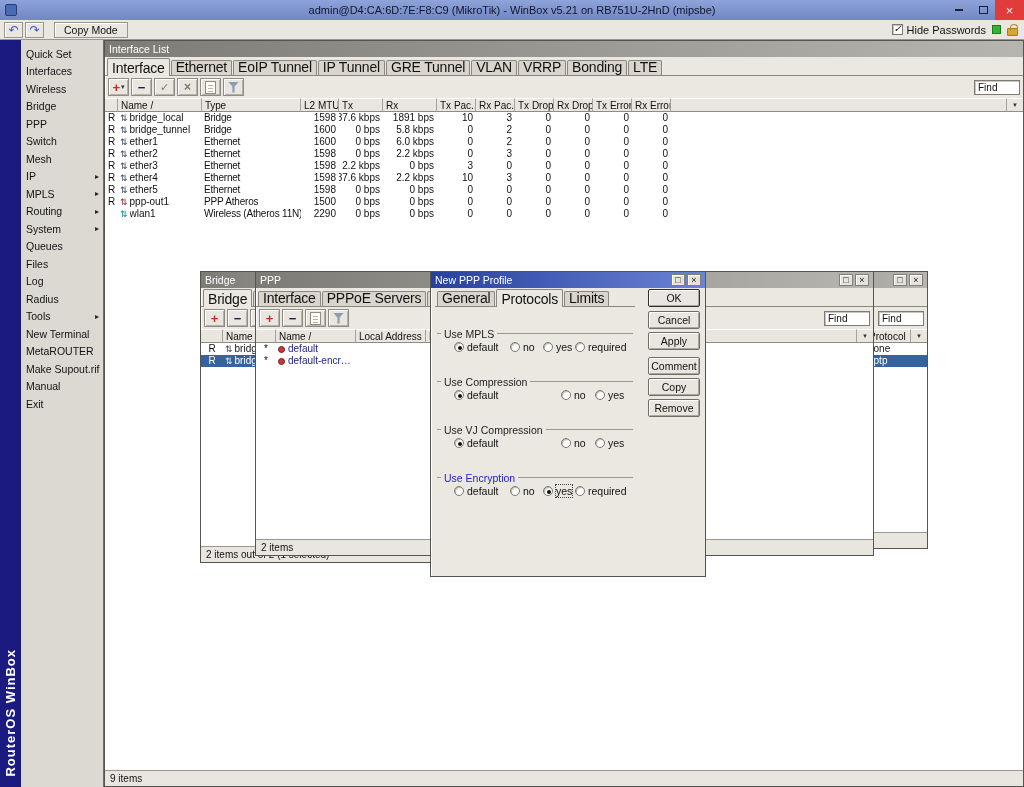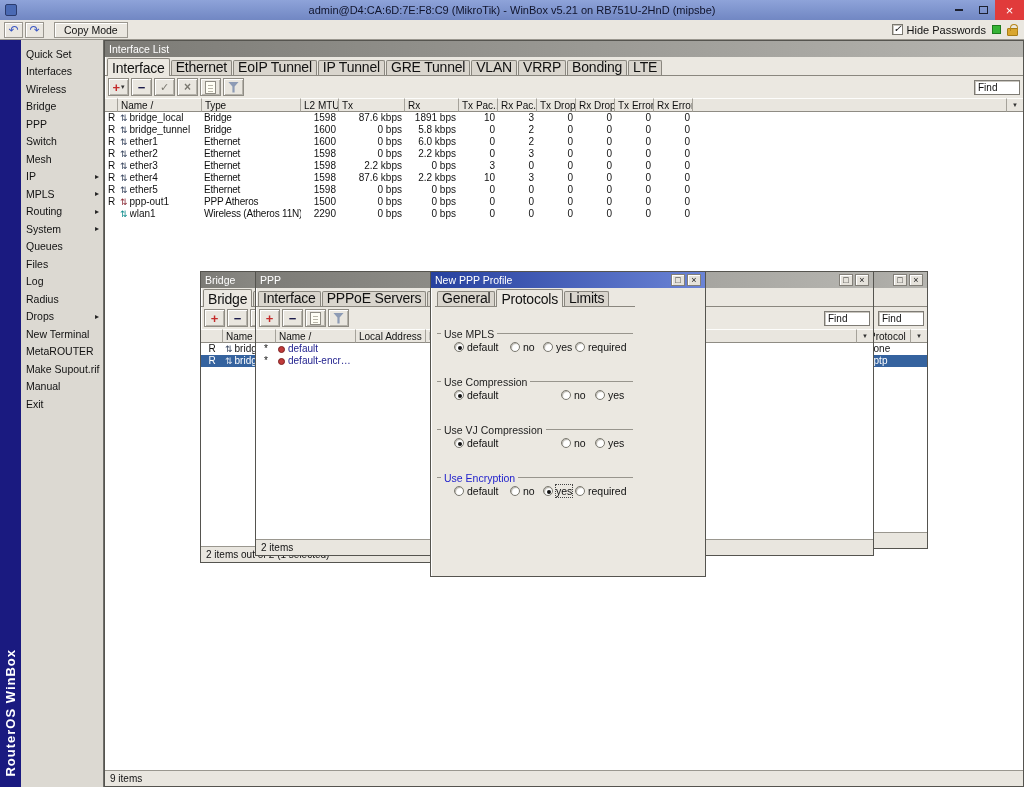--- a/index.html
+++ b/index.html
@@ -77,21 +77,21 @@
 .ifc.pppc{color:#8a2a35}
 .nm{flex:1;min-width:0;overflow:hidden;text-overflow:ellipsis;white-space:nowrap}
 .pnm{color:#23238f}
 .pball{width:7px;height:7px;border-radius:50%;background:#c03a3a;border:1px solid #7c1f1f;margin-right:3px;flex:0 0 auto}
 
 
 .w-fl{width:13px;justify-content:center;padding:0}
 .w-nm{width:84px}
 .w-ty{width:99px;letter-spacing:-0.2px}
 .w-mtu{width:38px}
-.w-tx{width:66px}
+.w-tx{width:44px}
 .w-rx{width:54px}
 .w-p{width:39px}
 
 .w-bfl{width:22px;justify-content:center;padding:0}
 .w-bnm{width: 150px}
 
 .w-pfl{width:20px;justify-content:center;padding:0}
 .w-pnm{width:80px}
 .w-plo{width:70px}
 .w-pre{width:110px}
@@ -235,21 +235,21 @@
           <span class="side-label">Log</span>
           <span class="side-arrow"></span>
         </div>
 
         <div class="side-item">
           <span class="side-label">Radius</span>
           <span class="side-arrow"></span>
         </div>
 
         <div class="side-item">
-          <span class="side-label">Drops</span>
+          <span class="side-label">Tools</span>
           <span class="side-arrow">▸</span>
         </div>
 
         <div class="side-item">
           <span class="side-label">New Terminal</span>
           <span class="side-arrow"></span>
         </div>
 
         <div class="side-item">
           <span class="side-label">MetaROUTER</span>
@@ -833,18 +833,26 @@
                     <span class="olab">yes</span>
                   </span>
                 <span class="opt" style="left:140px">
                     <i class="rad"></i>
                     <span class="olab">required</span>
                   </span>
               </div>
             </div>
           </div>
 
+          <div class="dlg-btns">
+            <span class="dbtn def mb4">OK</span>
+            <span class="dbtn mb3">Cancel</span>
+            <span class="dbtn mb7">Apply</span>
+            <span class="dbtn mb3">Comment</span>
+            <span class="dbtn mb3">Copy</span>
+            <span class="dbtn mb3">Remove</span>
+          </div>
         </div>
       </div>
 
     </div>
   </div>
 </div>
 
 </body></html>

